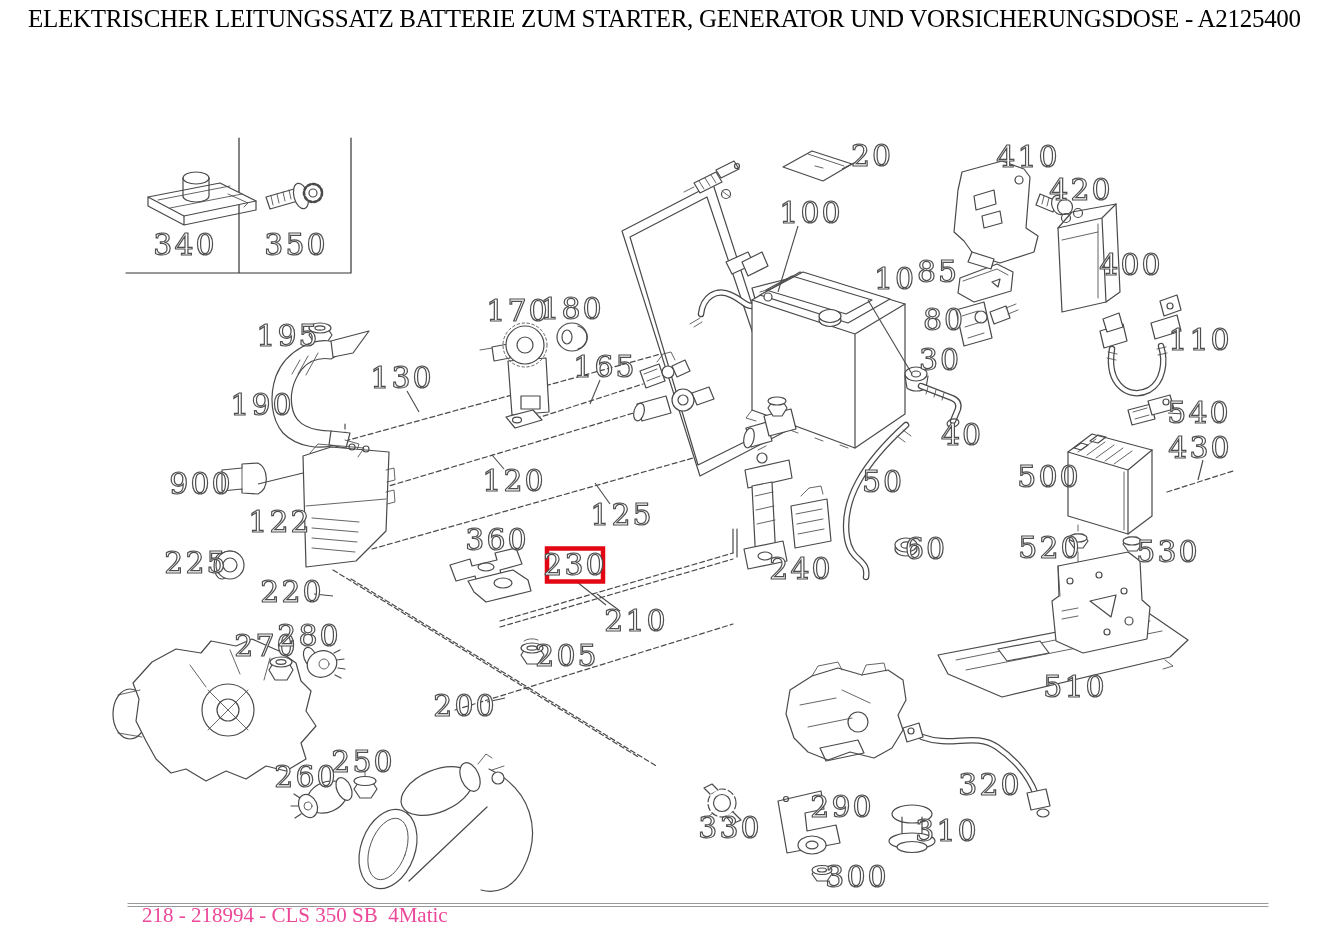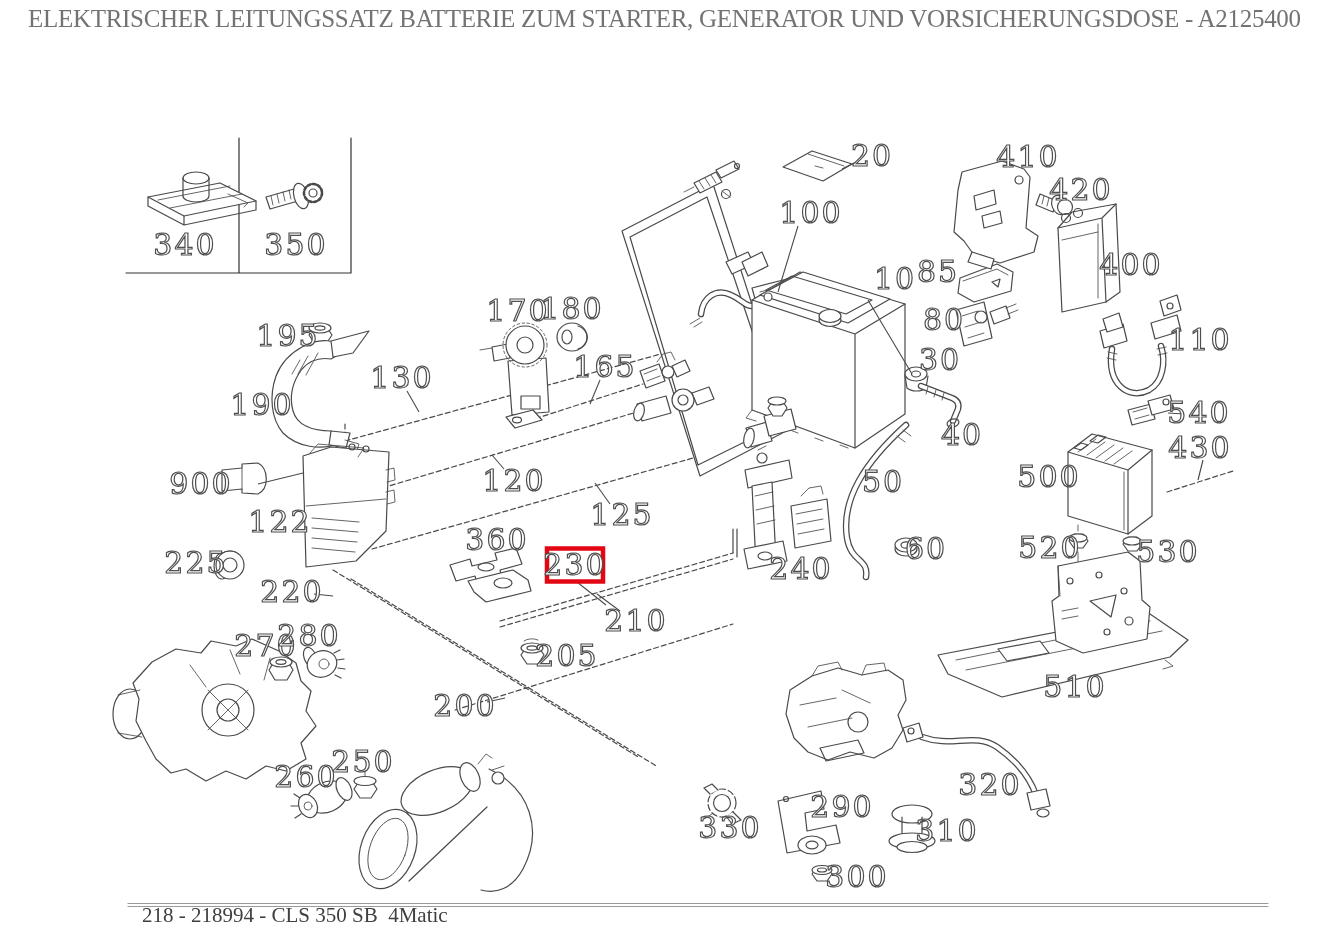--- a/index.html
+++ b/index.html
@@ -1,20 +1,20 @@
 <!DOCTYPE html>
 <html><head>
 <meta charset="utf-8">
 <style>
   html,body{margin:0;padding:0;background:#fff;}
   .page{position:relative;width:1326px;height:941px;background:#fff;overflow:hidden;
         font-family:"Liberation Serif",serif;}
   .title{position:absolute;left:28px;top:5px;width:1298px;white-space:nowrap;overflow:hidden;
-         font-size:25px;letter-spacing:-0.3px;color:#737373;}
-  .footer-caption{position:absolute;left:142px;top:903px;font-size:21px;color:#404040;white-space:pre;}
+         font-size:25px;letter-spacing:-0.3px;color:#000000;}
+  .footer-caption{position:absolute;left:142px;top:903px;font-size:21px;color:#ec4899;white-space:pre;}
   svg#diagram{position:absolute;left:0;top:0;}
   .callout{font-family:"DejaVu Serif",serif;font-size:30px;letter-spacing:2px;
            fill:#ffffff;stroke:#4f4f4f;stroke-width:1.2px;text-anchor:middle;cursor:pointer;}
   .dash{stroke-dasharray:5,3;}
   .thin{stroke-width:.85;}
   .tube-o{stroke-width:6.5;fill:none;}
   .tube-i{stroke:#fff;stroke-width:4;fill:none;}
 </style>
 </head>
 <body>

